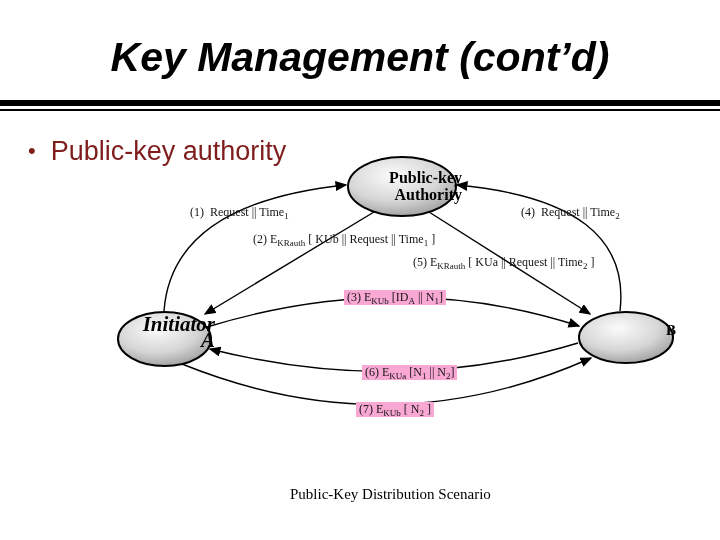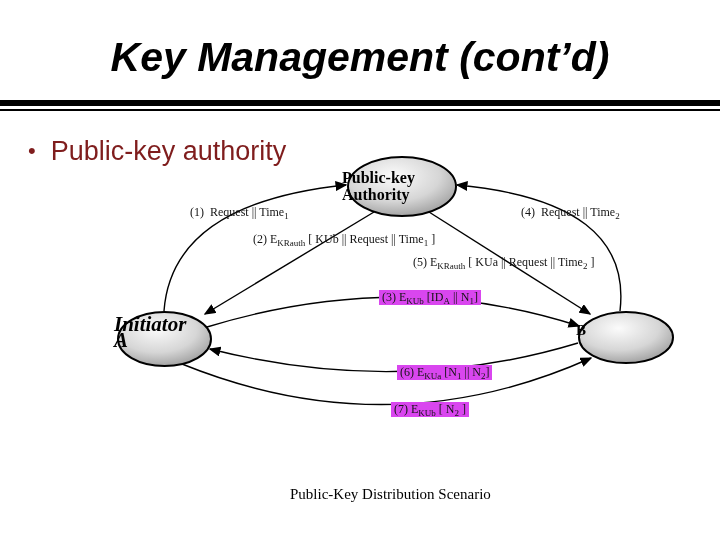--- a/index.html
+++ b/index.html
@@ -14,33 +14,33 @@
     font-size:41px;letter-spacing:0px;color:#000;
   }
   .rule-thick{position:absolute;left:0;top:100px;width:720px;height:6px;background:#000;}
   .rule-thin{position:absolute;left:0;top:109px;width:720px;height:2px;background:#000;}
   .bullet-line{position:absolute;left:28px;top:136px;font-size:27px;color:#7f1d1d;}
   .bullet-dot{font-size:22px;vertical-align:2px;margin-right:15px;}
   svg.diagram{position:absolute;left:0;top:0;width:720px;height:540px;z-index:1;}
   .arrow{fill:none;stroke:#000;stroke-width:1.4px;}
   .node-ellipse{stroke:#000;stroke-width:2px;}
   .node-label{
-    position:absolute;z-index:2;text-align:left;
+    position:absolute;z-index:2;text-align:right;
     font-family:"Liberation Serif","DejaVu Serif",serif;font-weight:bold;color:#000;
   }
   .node-label .l{display:block;}
   .authority-label{left:342px;top:169px;width:120px;font-size:16px;line-height:17px;}
   .initiator-label{left:114px;top:316px;width:101px;font-size:21px;line-height:16px;font-style:italic;}
   .responder-label{left:576px;top:322px;width:100px;font-size:15px;line-height:16px;}
   .msg{
     position:absolute;z-index:2;white-space:pre;
     font-family:"Liberation Serif","DejaVu Serif",serif;font-size:12px;color:#141414;
   }
   .msg sub{font-size:9px;line-height:0;}
-  .msg.on-line{background:#d946ef;padding:0 3px;margin-left:35px;}
+  .msg.on-line{background:#f9a8d4;padding:0 3px;}
   .msg-1{left:190px;top:205px;}
   .msg-2{left:253px;top:232px;}
   .msg-3{left:344px;top:290px;}
   .msg-4{left:521px;top:205px;}
   .msg-5{left:413px;top:255px;}
   .msg-6{left:362px;top:365px;}
   .msg-7{left:356px;top:402px;}
   .caption{
     position:absolute;left:290px;top:486px;width:265px;z-index:2;text-align:left;
     font-family:"Liberation Serif","DejaVu Serif",serif;font-weight:normal;font-size:15px;color:#000;

